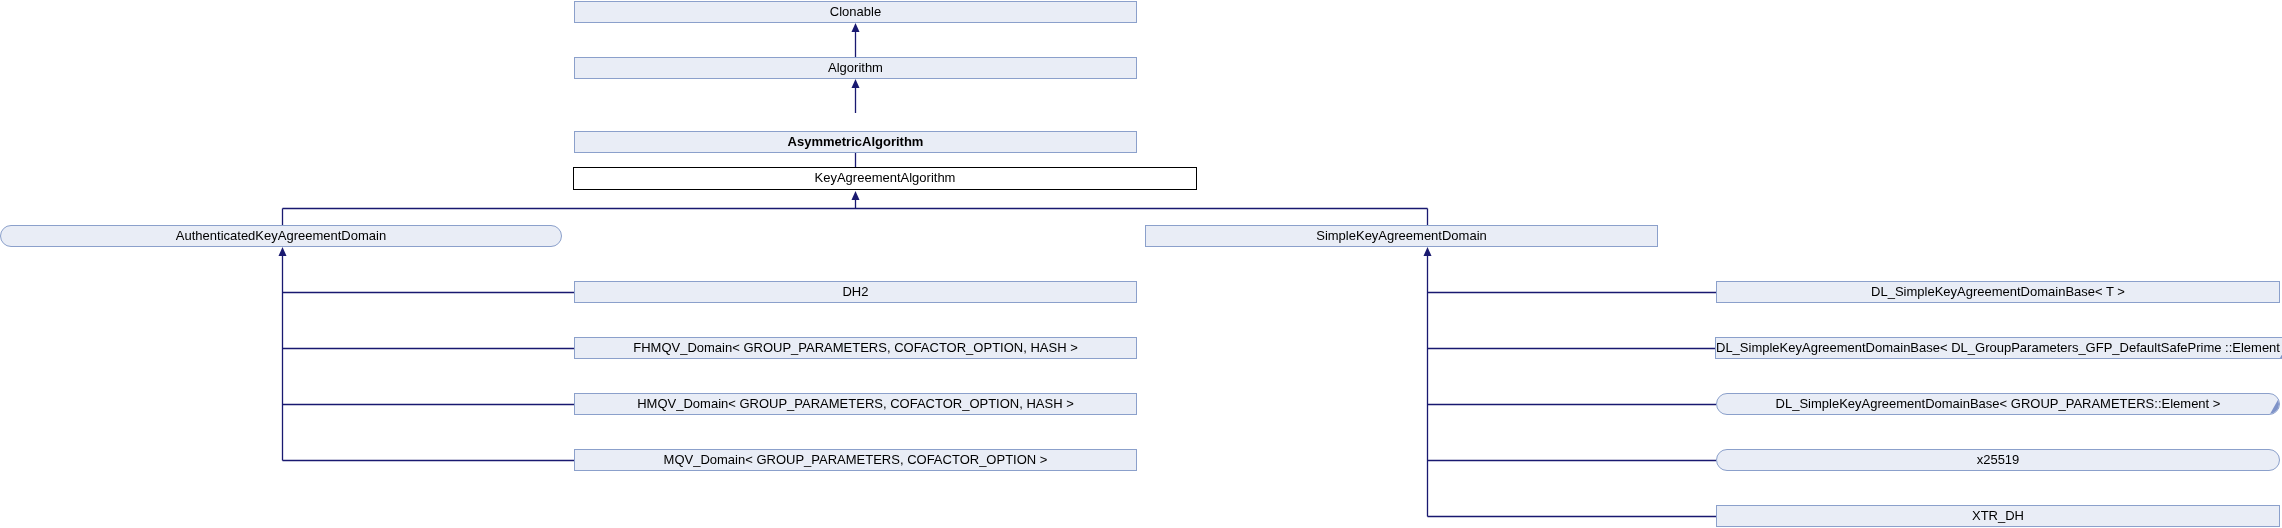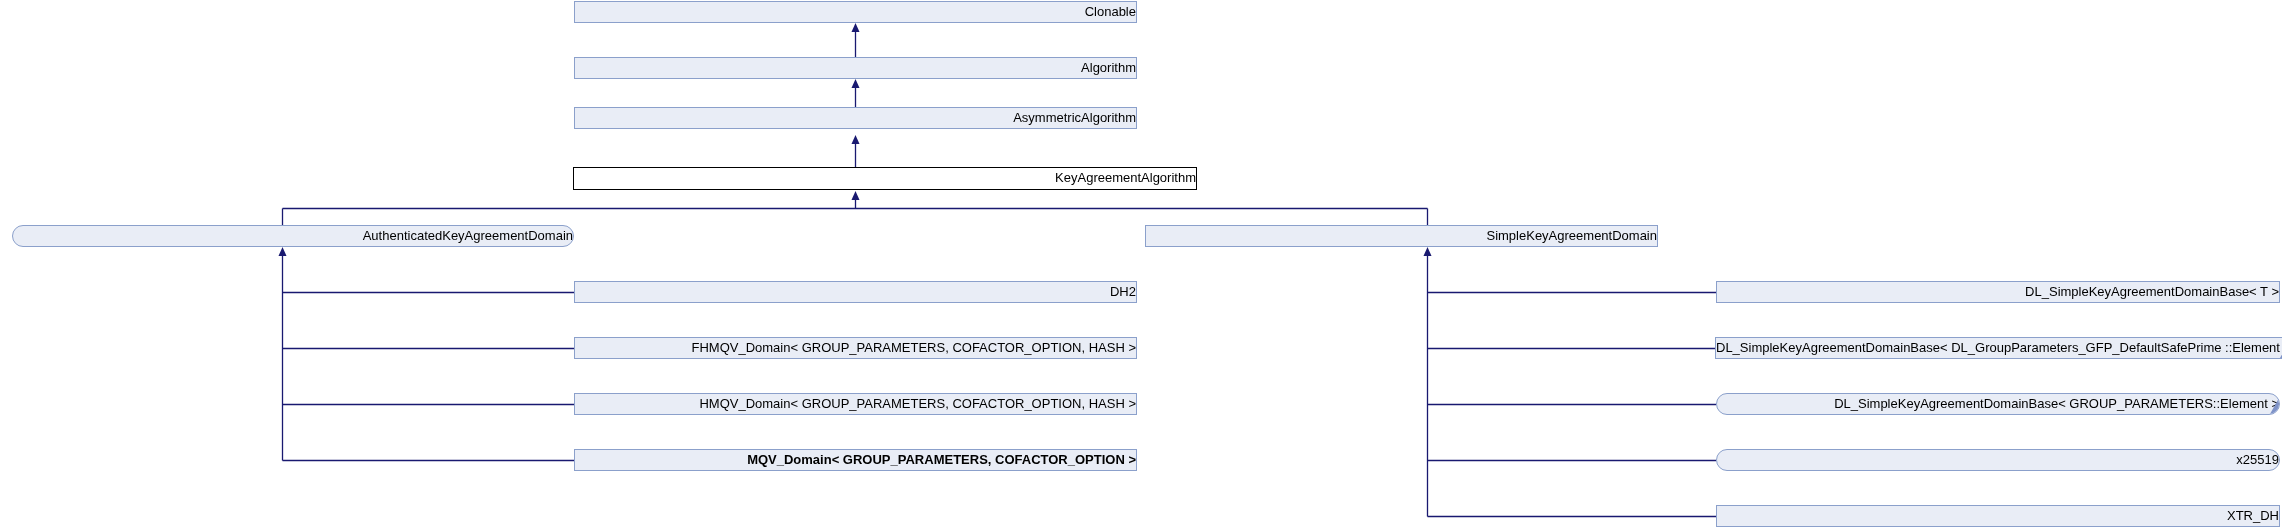--- a/index.html
+++ b/index.html
@@ -21,21 +21,21 @@
   }
   .node {
     position: absolute;
     box-sizing: border-box;
     height: 22px;
     background: var(--node-fill);
     border: 1px solid var(--node-border);
     color: var(--text);
     font-size: 13px;
     line-height: 20px;
-    text-align: right;
+    text-align: center;
     white-space: nowrap;
     overflow: hidden;
     cursor: pointer;
   }
   .node.current {
     background: var(--current-fill);
     border: 1.5px solid var(--current-border);
     height: 23px;
     line-height: 20px;
     cursor: default;
@@ -52,29 +52,29 @@
     border-bottom: 16px solid #7e92c8;
   }
   svg#edges { position: absolute; left: 0; top: 0; pointer-events: none; }
   svg#edges line { stroke: var(--edge); stroke-width: 1.3; }
   svg#edges polygon { fill: var(--edge); }
 
   
   .chain   { left: 574px;  width: 563px; }
   #n-clonable  { top: 1px; }
   #n-algorithm { top: 57px; }
-  #n-asymmetric { top: 107px; }
+  #n-asymmetric { top: 131px; font-weight: bold; }
   #n-keyagreement { top: 167px; left: 573px; width: 624px; }
-  #n-authdomain   { top: 225px; left: 12px;    width: 562px; border-radius: 11px; }
+  #n-authdomain   { top: 225px; left: 0px;    width: 562px; border-radius: 11px; }
   #n-simpledomain { top: 225px; left: 1145px; width: 513px; }
   .lchild { left: 574px; width: 563px; }
   #n-dh2   { top: 281px; }
   #n-fhmqv { top: 337px; }
   #n-hmqv  { top: 393px; }
-  #n-mqv   { top: 449px; font-weight: bold; }
+  #n-mqv   { top: 449px; }
   .rchild { left: 1716px; width: 564px; }
   #n-dlbase-t   { top: 281px; }
   #n-dlbase-gfp { top: 337px; left: 1715px; width: 575px; }
   #n-dlbase-gp  { top: 393px; border-radius: 11px; }
   #n-x25519     { top: 449px; border-radius: 11px; }
   #n-xtrdh      { top: 505px; }
 </style>
 </head>
 <body>
 

